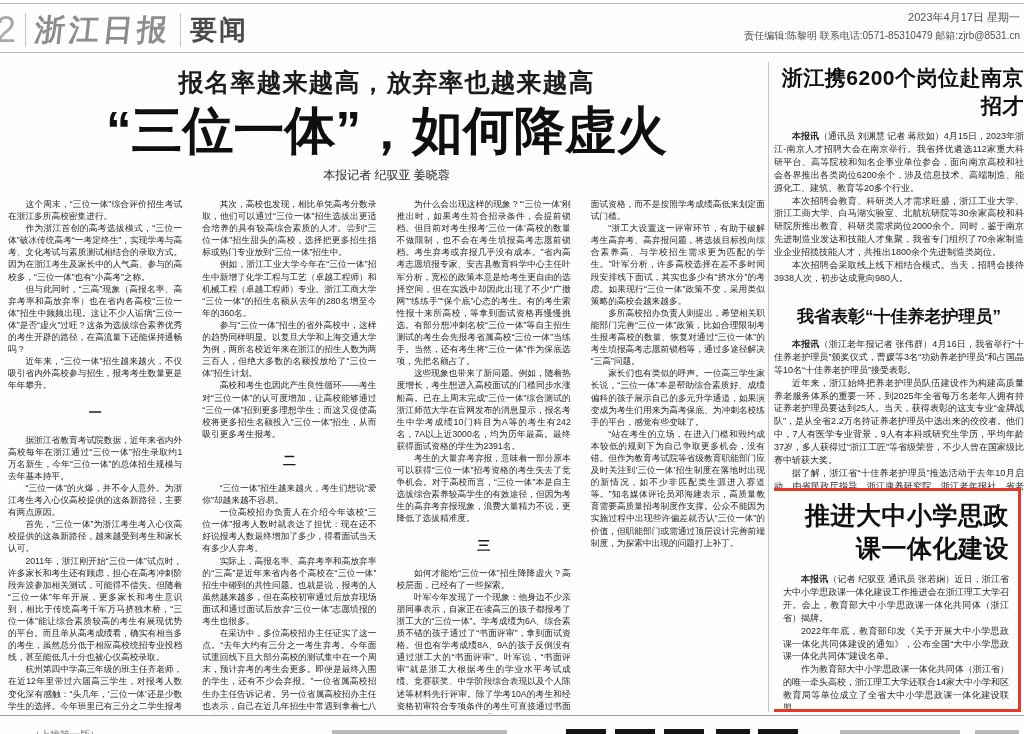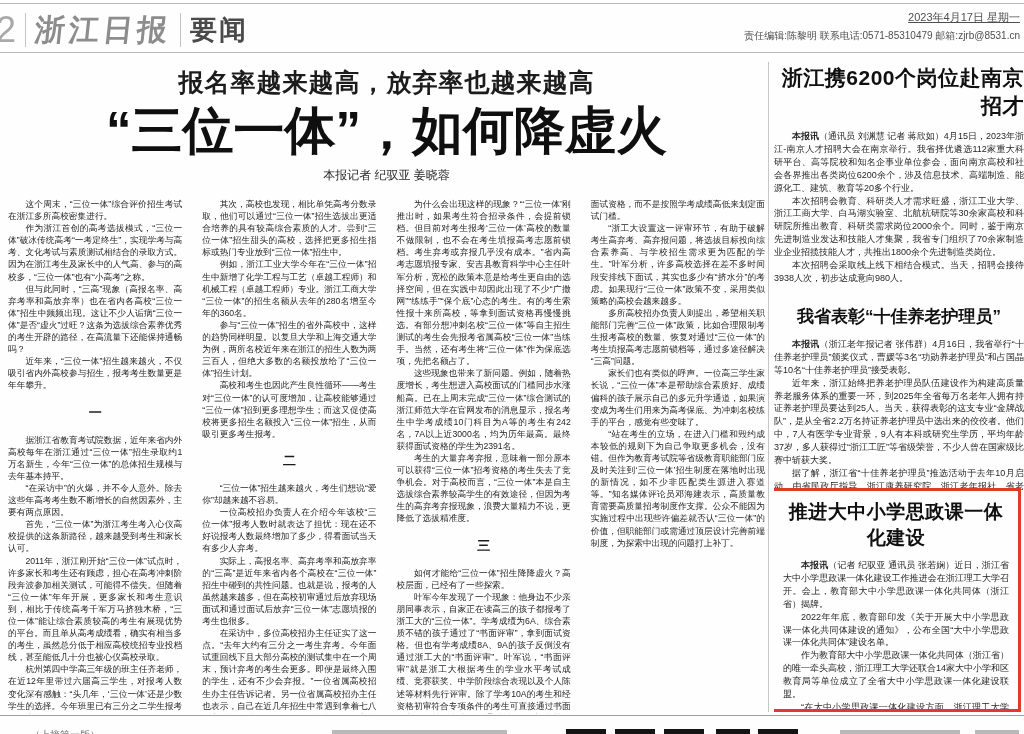--- a/index.html
+++ b/index.html
@@ -21,21 +21,21 @@
     font-family:"Liberation Sans","DejaVu Sans",sans-serif;
   }
   .mast-sep { width:1px; height:34px; background:#c4c4c4; margin:0 9px; }
   .paper-logo {
     font-size:30px; color:#8d8d8d; letter-spacing:4px; font-weight:bold;
     font-family:"DejaVu Serif","Liberation Serif",serif;
     transform:skewX(-6deg); line-height:34px;
   }
   .section-name { font-size:27px; color:#4a4a4a; font-weight:bold; letter-spacing:2px; }
   .mast-right { position:absolute; right:2px; top:2px; text-align:right; color:#4f4f4f; }
-  .mast-right .date-line { font-size:11px; margin-bottom:4px;text-decoration:underline; }
+  .mast-right .date-line { font-size:11px; margin-bottom:4px; }
   .mast-right .editor-line { font-size:10px; }
   
   .v-rule { position:absolute; left:768px; top:62px; width:1px; height:650px; background:#c6c6c6; }
   .main-article { position:absolute; left:8px; top:58px; width:757px; height:656px; overflow:hidden; }
   .headline-block { text-align:center; }
   .kicker { font-size:25px; font-weight:bold; color:#1c1c1c; margin-top:8px; letter-spacing:1px; }
   .main-title { font-size:51px; font-weight:bold; color:#0f0f0f; margin-top:4px; letter-spacing:0px; line-height:56px; }
   .byline { font-size:12px; color:#2b2b2b; margin-top:8px; }
   .columns {
     margin-top:14px; height:543px; overflow:hidden;
@@ -53,21 +53,21 @@
   .side-title { text-align:center; font-weight:bold; color:#101010; }
   .side-title-1 { font-size:21px; margin:6px 0 10px 0; letter-spacing:0.5px;text-align:right; }
   .side-title-2 { font-size:17px; margin:16px 0 10px 0; }
   .side-body { font-size:9px; line-height:12.9px; text-align:justify; color:#262626; }
   .side-body p.para { text-indent:2em; }
   .side-body b { font-weight:bold; }
   .boxed-article {
     position:absolute; left:-3px; top:430px; width:250px; height:224px;
     border:3px solid #e03a2a; background:#fefefe; padding:4px 9px 4px 9px; overflow:hidden;
   }
-  .side-title-3 { font-size:19px; margin:4px 0 8px 0; letter-spacing:0.5px; }
+  .side-title-3 { font-size:25px; margin:4px 0 8px 0; letter-spacing:0.5px;text-align:right; }
   
   .bottom-strip { position:absolute; left:0; right:0; top:716px; height:18px; overflow:hidden; }
   .continuation-note { position:absolute; left:30px; top:12px; font-size:10px; color:#6d6d6d; }
   .tiny-frag { position:absolute; top:14px; height:6px; background:#b9b9b9; }
   .frag-a { left:332px; width:175px; }
   .frag-b { left:840px; width:120px; }
   .frag-c { left:975px; width:44px; }
   .big-frag { position:absolute; top:13px; height:7px; background:#141414; }
 </style>
 </head>
@@ -100,21 +100,21 @@
       <div class="main-title">“三位一体”，如何降虚火</div>
       <div class="byline">本报记者 纪驭亚 姜晓蓉</div>
     </div>
     <div class="columns">
         <p class="para">这个周末，“三位一体”综合评价招生考试在浙江多所高校密集进行。</p>
         <p class="para">作为浙江首创的高考选拔模式，“三位一体”破冰传统高考“一考定终生”，实现学考与高考、文化考试与素质测试相结合的录取方式。因为在浙江考生及家长中的人气高、参与的高校多，“三位一体”也有“小高考”之称。</p>
         <p class="para">但与此同时，“三高”现象（高报名率、高弃考率和高放弃率）也在省内各高校“三位一体”招生中频频出现。这让不少人诟病“三位一体”是否“虚火”过旺？这条为选拔综合素养优秀的考生开辟的路径，在高流量下还能保持通畅吗？</p>
         <p class="para">近年来，“三位一体”招生越来越火，不仅吸引省内外高校参与招生，报考考生数量更是年年攀升。</p>
         <div class="section-divider">一</div>
         <p class="para">据浙江省教育考试院数据，近年来省内外高校每年在浙江通过“三位一体”招生录取约1万名新生，今年“三位一体”的总体招生规模与去年基本持平。</p>
-        <p class="para">“在采访中”的火爆，并不令人意外。除去这些年高考考生数不断增长的自然因素外，主要有两点原因。</p>
+        <p class="para">“三位一体”的火爆，并不令人意外。为浙江考生考入心仪高校提供的这条新路径，主要有两点原因。</p>
         <p class="para">首先，“三位一体”为浙江考生考入心仪高校提供的这条新路径，越来越受到考生和家长认可。</p>
         <p class="para">2011年，浙江刚开始“三位一体”试点时，许多家长和考生还有顾虑，担心在高考冲刺阶段奔波参加相关测试，可能得不偿失。但随着“三位一体”年年开展，更多家长和考生意识到，相比于传统高考千军万马挤独木桥，“三位一体”能让综合素质较高的考生有展现优势的平台。而且单从高考成绩看，确实有相当多的考生，虽然总分低于相应高校统招专业投档线，甚至能低几十分也被心仪高校录取。</p>
         <p class="para">杭州第四中学高三年级的班主任齐老师，在近12年里带过六届高三学生，对报考人数变化深有感触：“头几年，‘三位一体’还是少数学生的选择。今年班里已有三分之二学生报考各个高校的‘三位一体’。”</p>
         <p class="para">其次，高校也发现，相比单凭高考分数录取，他们可以通过“三位一体”招生选拔出更适合培养的具有较高综合素质的人才。尝到“三位一体”招生甜头的高校，选择把更多招生指标或热门专业放到“三位一体”招生中。</p>
         <p class="para">例如，浙江工业大学今年在“三位一体”招生中新增了化学工程与工艺（卓越工程师）和机械工程（卓越工程师）专业。浙江工商大学“三位一体”的招生名额从去年的280名增至今年的360名。</p>
         <p class="para">参与“三位一体”招生的省外高校中，这样的趋势同样明显。以复旦大学和上海交通大学为例，两所名校近年来在浙江的招生人数为两三百人，但绝大多数的名额投放给了“三位一体”招生计划。</p>
         <p class="para">高校和考生也因此产生良性循环——考生对“三位一体”的认可度增加，让高校能够通过“三位一体”招到更多理想学生；而这又促使高校将更多招生名额投入“三位一体”招生，从而吸引更多考生报考。</p>
         <div class="section-divider">二</div>
         <p class="para">“三位一体”招生越来越火，考生们想说“爱你”却越来越不容易。</p>
         <p class="para">一位高校招办负责人在介绍今年该校“三位一体”报考人数时就表达了担忧：现在还不好说报考人数最终增加了多少，得看面试当天有多少人弃考。</p>

